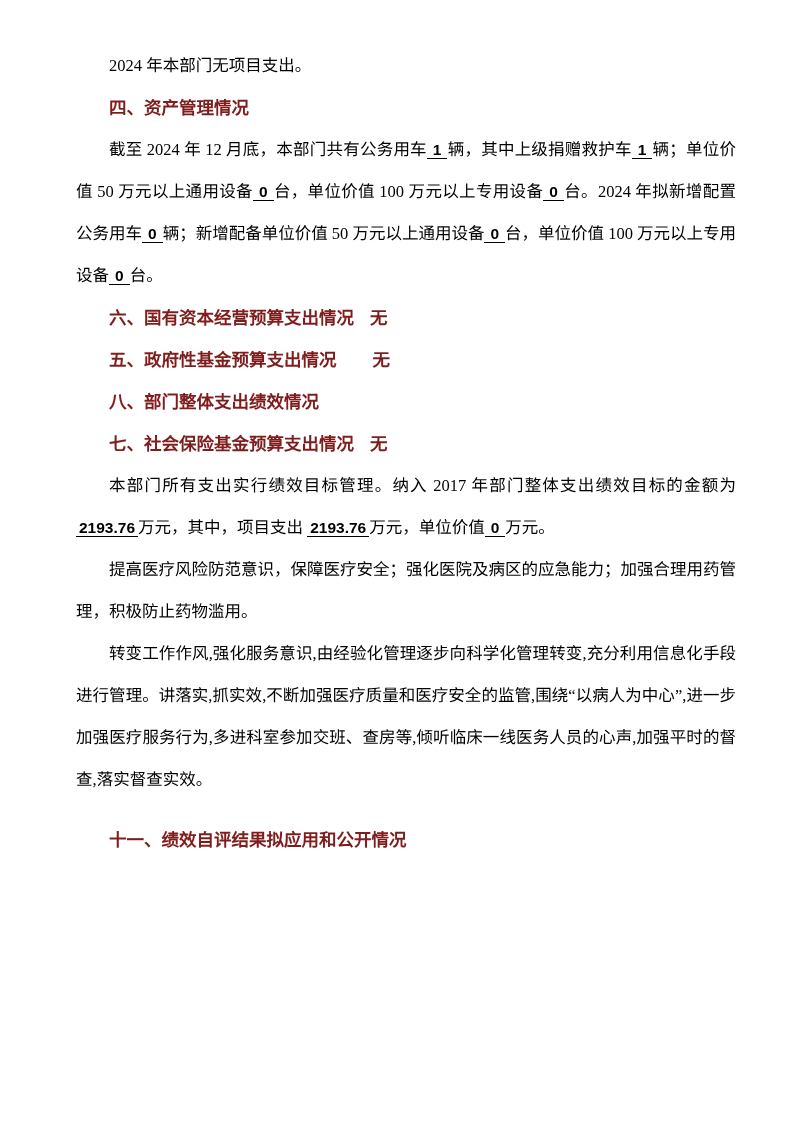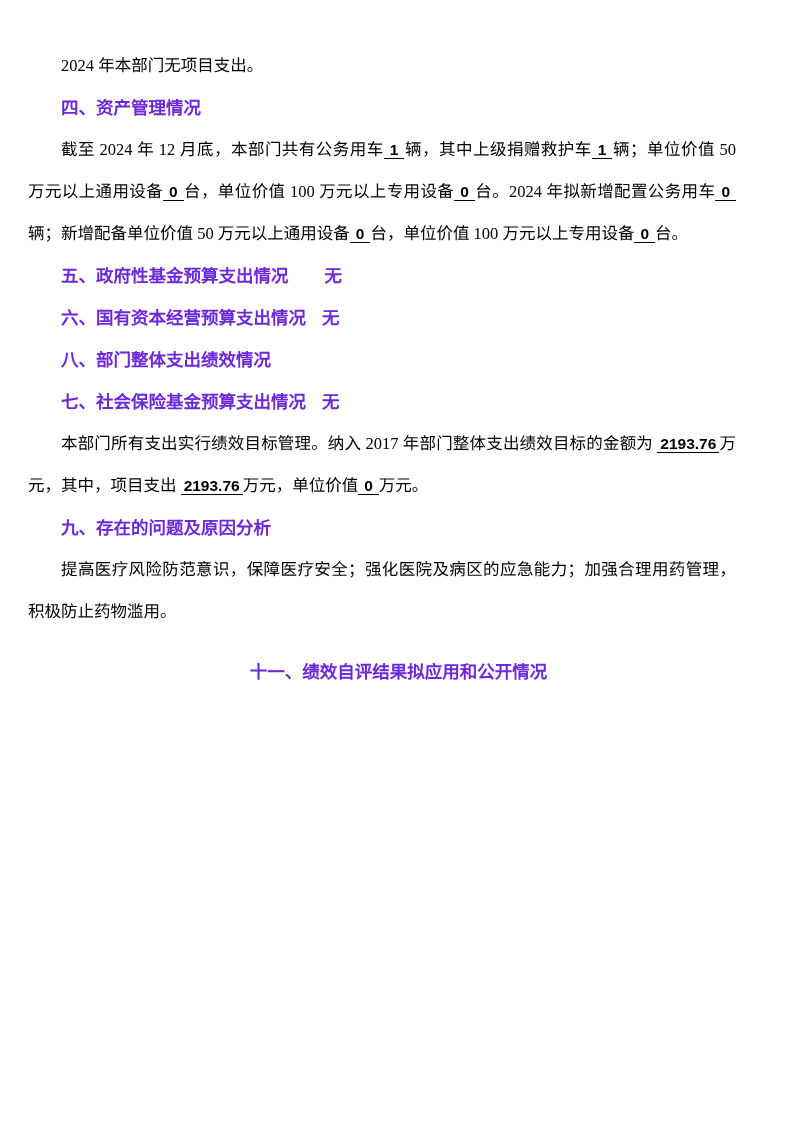--- a/index.html
+++ b/index.html
@@ -7,21 +7,21 @@
     padding: 0;
     background: #ffffff;
   }
   .page {
     position: relative;
     width: 793px;
     height: 1122px;
     margin: 0 auto;
     background: #ffffff;
     box-sizing: border-box;
-    padding: 45px 57px 0 28px;
+    padding: 45px 57px 0 76px;
     color: #000000;
     overflow: hidden;
   }
   .body-text {
     font-family: "Liberation Serif", "DejaVu Serif", serif;
     font-size: 16.5px;
     line-height: 42px;
     text-align: justify;
     margin: 0;
     color: #000;
@@ -29,21 +29,21 @@
   .indent {
     text-indent: 33px;
   }
   .heading {
     font-family: "Liberation Sans", "DejaVu Sans", sans-serif;
     font-weight: 700;
     font-size: 17.5px;
     line-height: 42px;
     margin: 0;
     text-indent: 33px;
-    color: #6d28d9;
+    color: #7f1d1d;
     white-space: nowrap;
   }
   .uval {
     font-family: "Liberation Sans", "DejaVu Sans", sans-serif;
     font-weight: 700;
     font-size: 15.5px;
     border-bottom: 1.6px solid #000;
     padding: 0 6px;
     line-height: 1;
   }
@@ -58,46 +58,45 @@
   .none-val {
     display: inline-block;
     margin-left: 16px;
     text-indent: 0;
   }
   .sec10-heading {
     margin-bottom: 18px;
   }
   .sec11-heading {
     margin-top: 18px;
-    text-align: center;
   }
 </style>
 </head>
 <body>
 
 <div class="page">
 
   <p class="body-text indent">2024 年本部门无项目支出。</p>
 
   <p class="heading">四、资产管理情况</p>
 
   <p class="body-text indent"><span>截至 2024 年 12 月底，本部门共有公务用车</span><span class="uval">1</span><span>辆，其中上级捐赠救护车</span><span class="uval">1</span><span>辆；单位价值 50 万元以上通用设备</span><span class="uval">0</span><span>台，单位价值 100 万元以上专用设备</span><span class="uval">0</span><span>台。2024 年拟新增配置公务用车</span><span class="uval">0</span><span>辆；新增配备单位价值 50 万元以上通用设备</span><span class="uval">0</span><span>台，单位价值 100 万元以上专用设备</span><span class="uval">0</span><span>台。</span></p>
 
+  <p class="heading"><span>六、国有资本经营预算支出情况</span><span class="none-val">无</span></p>
+
   <p class="heading"><span>五、政府性基金预算支出情况</span><span class="none-val-wide">无</span></p>
-
-  <p class="heading"><span>六、国有资本经营预算支出情况</span><span class="none-val">无</span></p>
 
   <p class="heading">八、部门整体支出绩效情况</p>
 
   <p class="heading"><span>七、社会保险基金预算支出情况</span><span class="none-val">无</span></p>
 
   <p class="body-text indent"><span>本部门所有支出实行绩效目标管理。纳入 2017 年部门整体支出绩效目标的金额为</span> <span class="uval uval-num">2193.76</span><span>万元，其中，项目支出</span> <span class="uval uval-num">2193.76</span><span>万元，单位价值</span><span class="uval">0</span><span>万元。</span></p>
 
-  <p class="heading">九、存在的问题及原因分析</p>
 
   <p class="body-text indent">提高医疗风险防范意识，保障医疗安全；强化医院及病区的应急能力；加强合理用药管理，积极防止药物滥用。</p>
 
 
+  <p class="body-text indent">转变工作作风,强化服务意识,由经验化管理逐步向科学化管理转变,充分利用信息化手段进行管理。讲落实,抓实效,不断加强医疗质量和医疗安全的监管,围绕“以病人为中心”,进一步加强医疗服务行为,多进科室参加交班、查房等,倾听临床一线医务人员的心声,加强平时的督查,落实督查实效。</p>
 
   <p class="heading sec11-heading">十一、绩效自评结果拟应用和公开情况</p>
 
 
 </div>
 
 </body></html>

